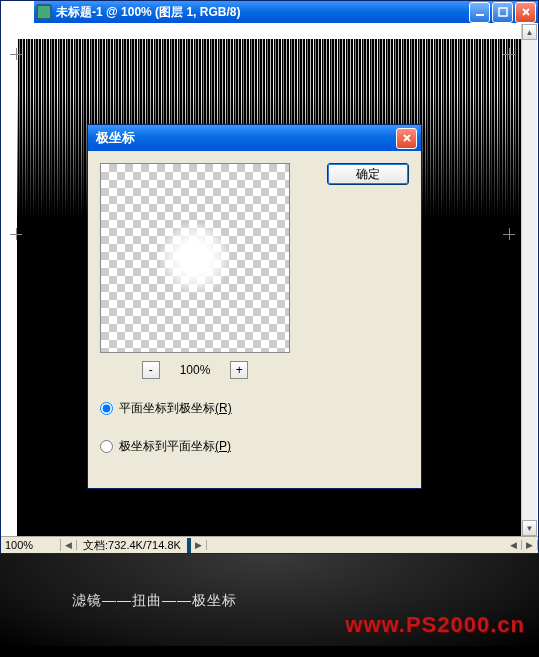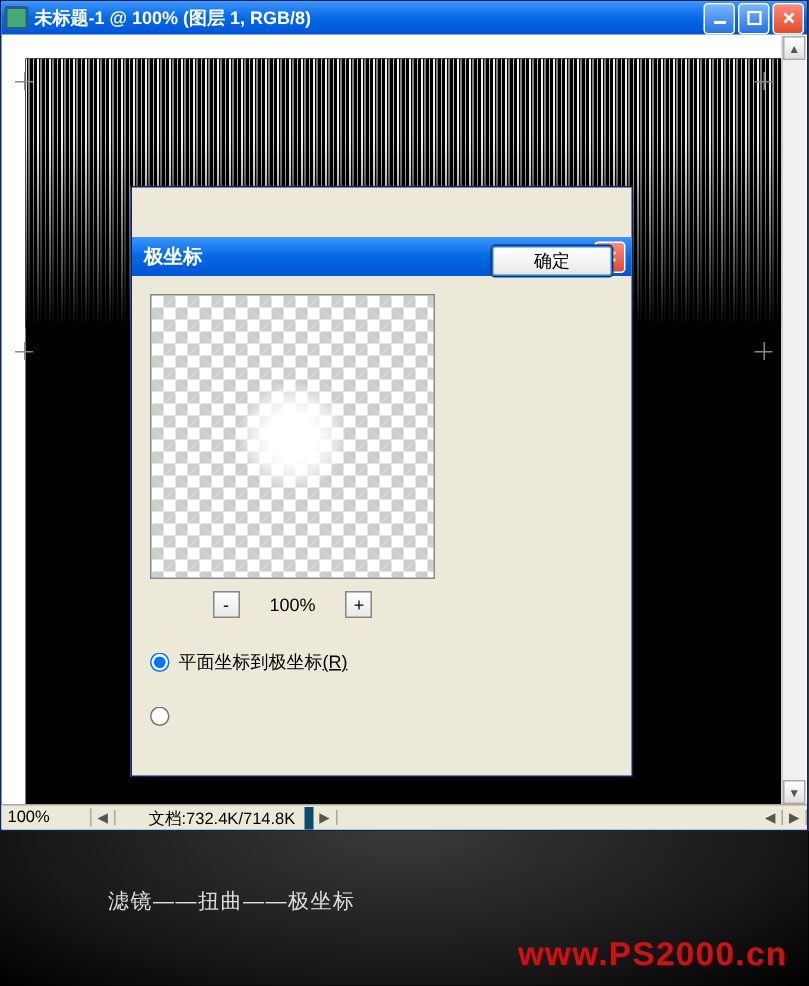--- a/index.html
+++ b/index.html
@@ -1,20 +1,20 @@
 <!DOCTYPE html>
 <html><head>
 <meta charset="utf-8">
 <style>
 * { margin: 0; padding: 0; box-sizing: border-box; }
 body { font-family: "Microsoft YaHei", SimSun, Arial, sans-serif; background: #000; width: 539px; height: 657px; overflow: hidden; position: relative; }
 
 
 .ps-window { position: absolute; top: 0; left: 0; width: 539px; height: 554px; background: #fff; border: 1px solid #0a246a; }
-.ps-titlebar { height: 22px; background: linear-gradient(to bottom, #3a95ff 0%, #0569e3 50%, #0054d7 100%); display: flex; align-items: center; padding: 0 2px; color: #fff; font-size: 12px; }
+.ps-titlebar { height: 22px; background: linear-gradient(to bottom, #3a95ff 0%, #0569e3 50%, #0054d7 100%); display: flex; align-items: center; padding: 0 2px; color: #fff; font-size: 12px; margin-left: 33px; }
 .ps-titlebar .icon { width: 16px; height: 16px; background: #2a5a8a; margin-right: 4px; display: inline-flex; align-items: center; justify-content: center; border-radius: 2px; }
 .ps-titlebar .title { flex: 1; font-weight: bold; }
 .win-btns { display: flex; gap: 2px; }
 .win-btn { width: 21px; height: 21px; background: linear-gradient(to bottom, #7ab5ff, #2773e0); border: 1px solid #fff; border-radius: 3px; display: flex; align-items: center; justify-content: center; color: #fff; font-size: 11px; cursor: pointer; }
 .win-btn.close { background: linear-gradient(to bottom, #ff8a7a, #e04a2a); }
 .win-btn svg { width: 10px; height: 10px; }
 
 .canvas-area { position: absolute; top: 23px; left: 1px; right: 17px; bottom: 17px; background: #fff; overflow: hidden; }
 .canvas-content { position: absolute; top: 15px; left: 15px; right: 0; bottom: 0; background: #000; }
 .noise-lines { width: 100%; height: 180px; background: #000; position: relative; overflow: hidden; }
@@ -26,26 +26,26 @@
 .crop-mark::after { width: 1px; height: 12px; left: 6px; }
 
 .scrollbar-v { position: absolute; top: 23px; right: 1px; width: 16px; bottom: 17px; background: #f0f0f0; border-left: 1px solid #ccc; }
 .scrollbar-v .arrow { height: 16px; background: linear-gradient(#fff,#e0e0e0); border: 1px solid #aaa; display: flex; align-items: center; justify-content: center; font-size: 8px; color: #555; }
 .scrollbar-v .arrow.up { position: absolute; top: 0; left: 0; right: 0; }
 .scrollbar-v .arrow.down { position: absolute; bottom: 0; left: 0; right: 0; }
 
 .statusbar { position: absolute; bottom: 0; left: 0; right: 0; height: 17px; background: #ece9d8; border-top: 1px solid #aca899; display: flex; align-items: center; font-size: 11px; }
 .statusbar .zoom-cell { width: 60px; padding: 0 4px; border-right: 1px solid #aca899; }
 .statusbar .arrow-cell { width: 16px; text-align: center; border-right: 1px solid #aca899; color: #555; font-size: 9px; }
-.statusbar .doc-cell { padding: 0 6px; border-right: 6px solid #0c4a6e; margin-left: 16px; }
+.statusbar .doc-cell { padding: 0 6px; border-right: 4px solid #0c4a6e; }
 .statusbar .rest { flex: 1; }
 
 
 .dialog { position: absolute; top: 124px; left: 87px; width: 335px; background: #ece9d8; border: 1px solid #0a246a; box-shadow: 2px 2px 6px rgba(0,0,0,0.4); }
-.dialog-titlebar { height: 26px; background: linear-gradient(to bottom, #3a95ff 0%, #0569e3 50%, #0054d7 100%); display: flex; align-items: center; padding: 0 4px; color: #fff; font-size: 13px; font-weight: bold; margin-top: 33px; }
+.dialog-titlebar { height: 26px; background: linear-gradient(to bottom, #3a95ff 0%, #0569e3 50%, #0054d7 100%); display: flex; align-items: center; padding: 0 4px; color: #fff; font-size: 13px; font-weight: bold; }
 .dialog-titlebar .title { flex: 1; padding-left: 4px; }
 .dialog-body { padding: 12px; }
 .preview-box { width: 190px; height: 190px; border: 1px solid #888; background: #fff; position: relative; background-image: 
   linear-gradient(45deg, #ccc 25%, transparent 25%), 
   linear-gradient(-45deg, #ccc 25%, transparent 25%), 
   linear-gradient(45deg, transparent 75%, #ccc 75%), 
   linear-gradient(-45deg, transparent 75%, #ccc 75%);
   background-size: 16px 16px;
   background-position: 0 0, 0 8px, 8px -8px, -8px 0;
 }
@@ -57,21 +57,21 @@
 .radios { margin-top: 14px; }
 .radio-row { display: flex; align-items: center; gap: 6px; font-size: 12px; margin: 21px 0; cursor: pointer; }
 .radio-row input { margin: 0; }
 .radio-row .underline { text-decoration: underline; }
 
 .dlg-buttons { position: absolute; top: 38px; right: 12px; display: flex; flex-direction: row; gap: 8px; }
 .dlg-btn { width: 82px; height: 22px; border: 1px solid #003c74; background: linear-gradient(#fff,#e8e8e8); font-size: 12px; cursor: pointer; border-radius: 3px; }
 .dlg-btn.default { box-shadow: 0 0 0 1px #2a7ae0 inset; }
 
 
-.caption-area { position: absolute; top: 554px; left: 0; width: 539px; height: 103px; background: radial-gradient(ellipse at center top, #3a3a3a 0%, #151515 70%, #000 100%); }
+.caption-area { position: absolute; top: 554px; left: 0; width: 539px; height: 92px; background: radial-gradient(ellipse at center top, #3a3a3a 0%, #151515 70%, #000 100%); }
 .caption-text { position: absolute; top: 38px; left: 72px; color: #ddd; font-size: 14px; letter-spacing: 1px; }
 .watermark { position: absolute; bottom: 8px; right: 14px; font-size: 22px; font-weight: bold; color: #c01818; text-shadow: 1px 1px 0 #600; letter-spacing: 1px; font-family: Arial, sans-serif; }
 </style>
 </head>
 <body>
 
 <div class="ps-window">
   <div class="ps-titlebar">
     <span class="icon">
       <svg viewBox="0 0 16 16">
@@ -142,20 +142,21 @@
       <span class="zoom-label">100%</span>
       <div class="zoom-btn">+</div>
     </div>
     <div class="radios">
       <label class="radio-row">
         <input type="radio" name="pc" checked="" style="">
         <span><span>平面坐标到极坐标</span><span class="underline">(R)</span></span>
       </label>
       <label class="radio-row">
         <input type="radio" name="pc" style="">
+        <span><span>极坐标到平面坐标</span><span class="underline">(P)</span></span>
       </label>
     </div>
   </div>
   <div class="dlg-buttons">
     <button class="dlg-btn default">确定</button>
   </div>
 </div>
 
 <div class="caption-area">
   <div class="caption-text">滤镜——扭曲——极坐标</div>

